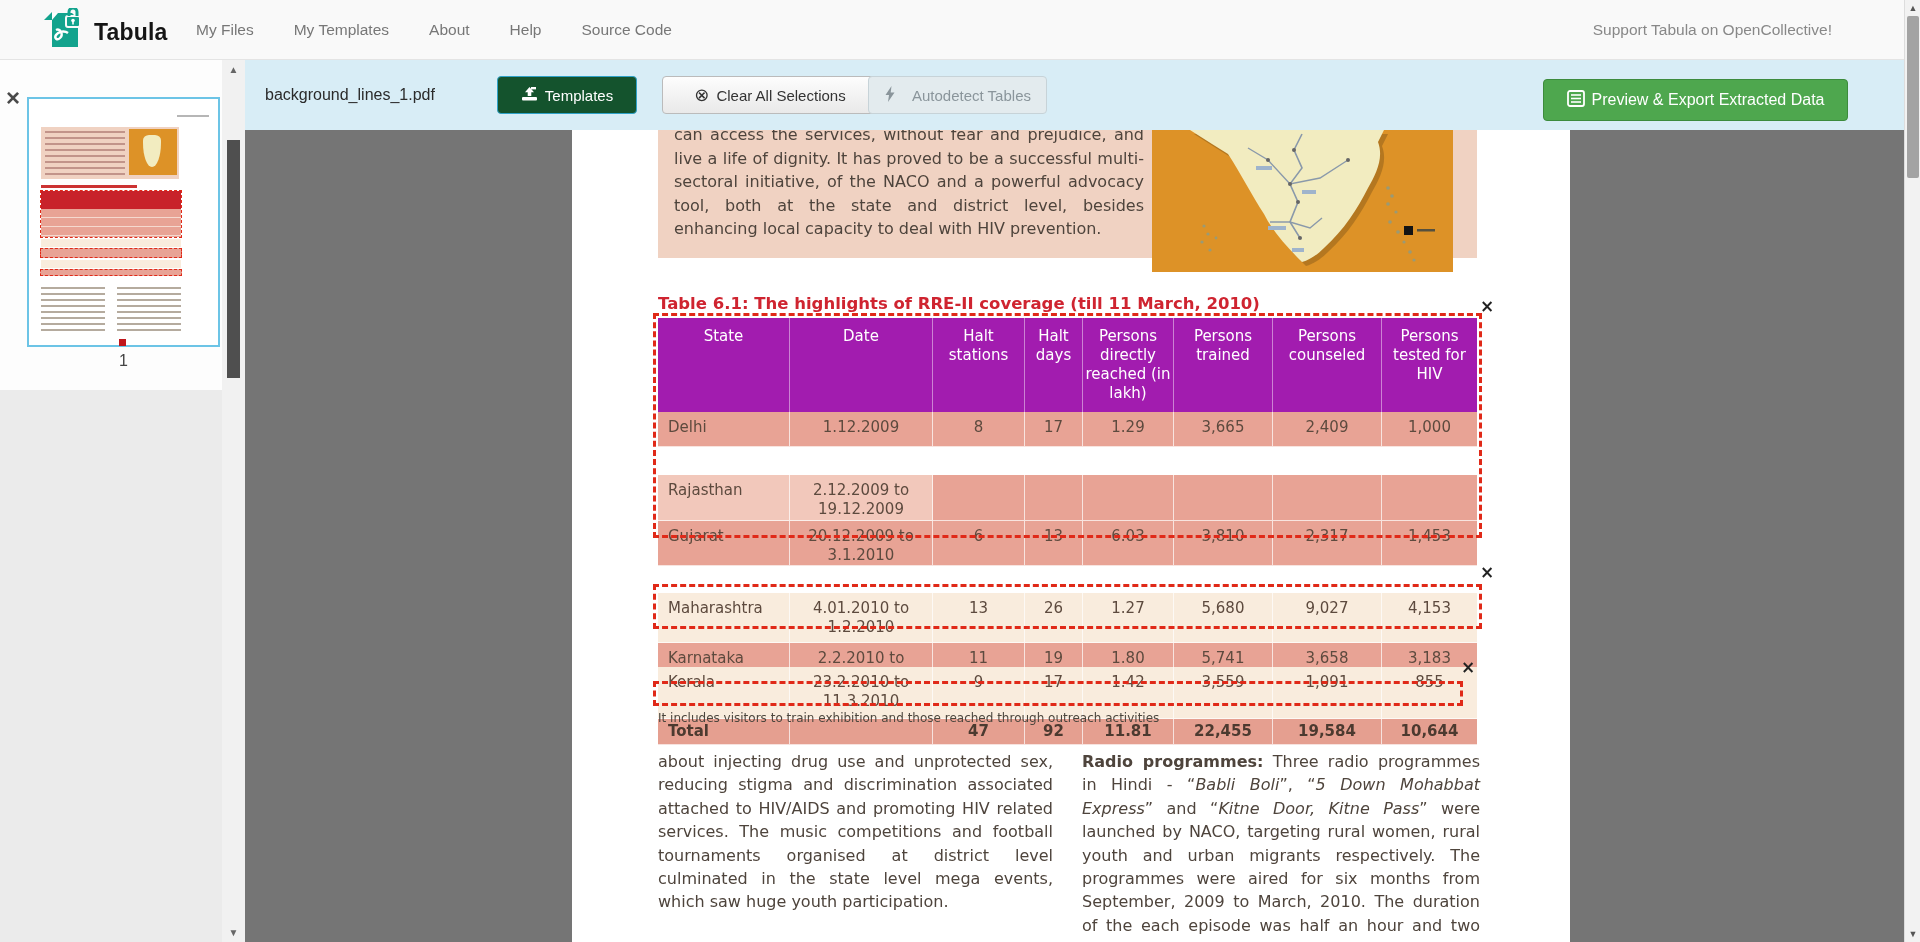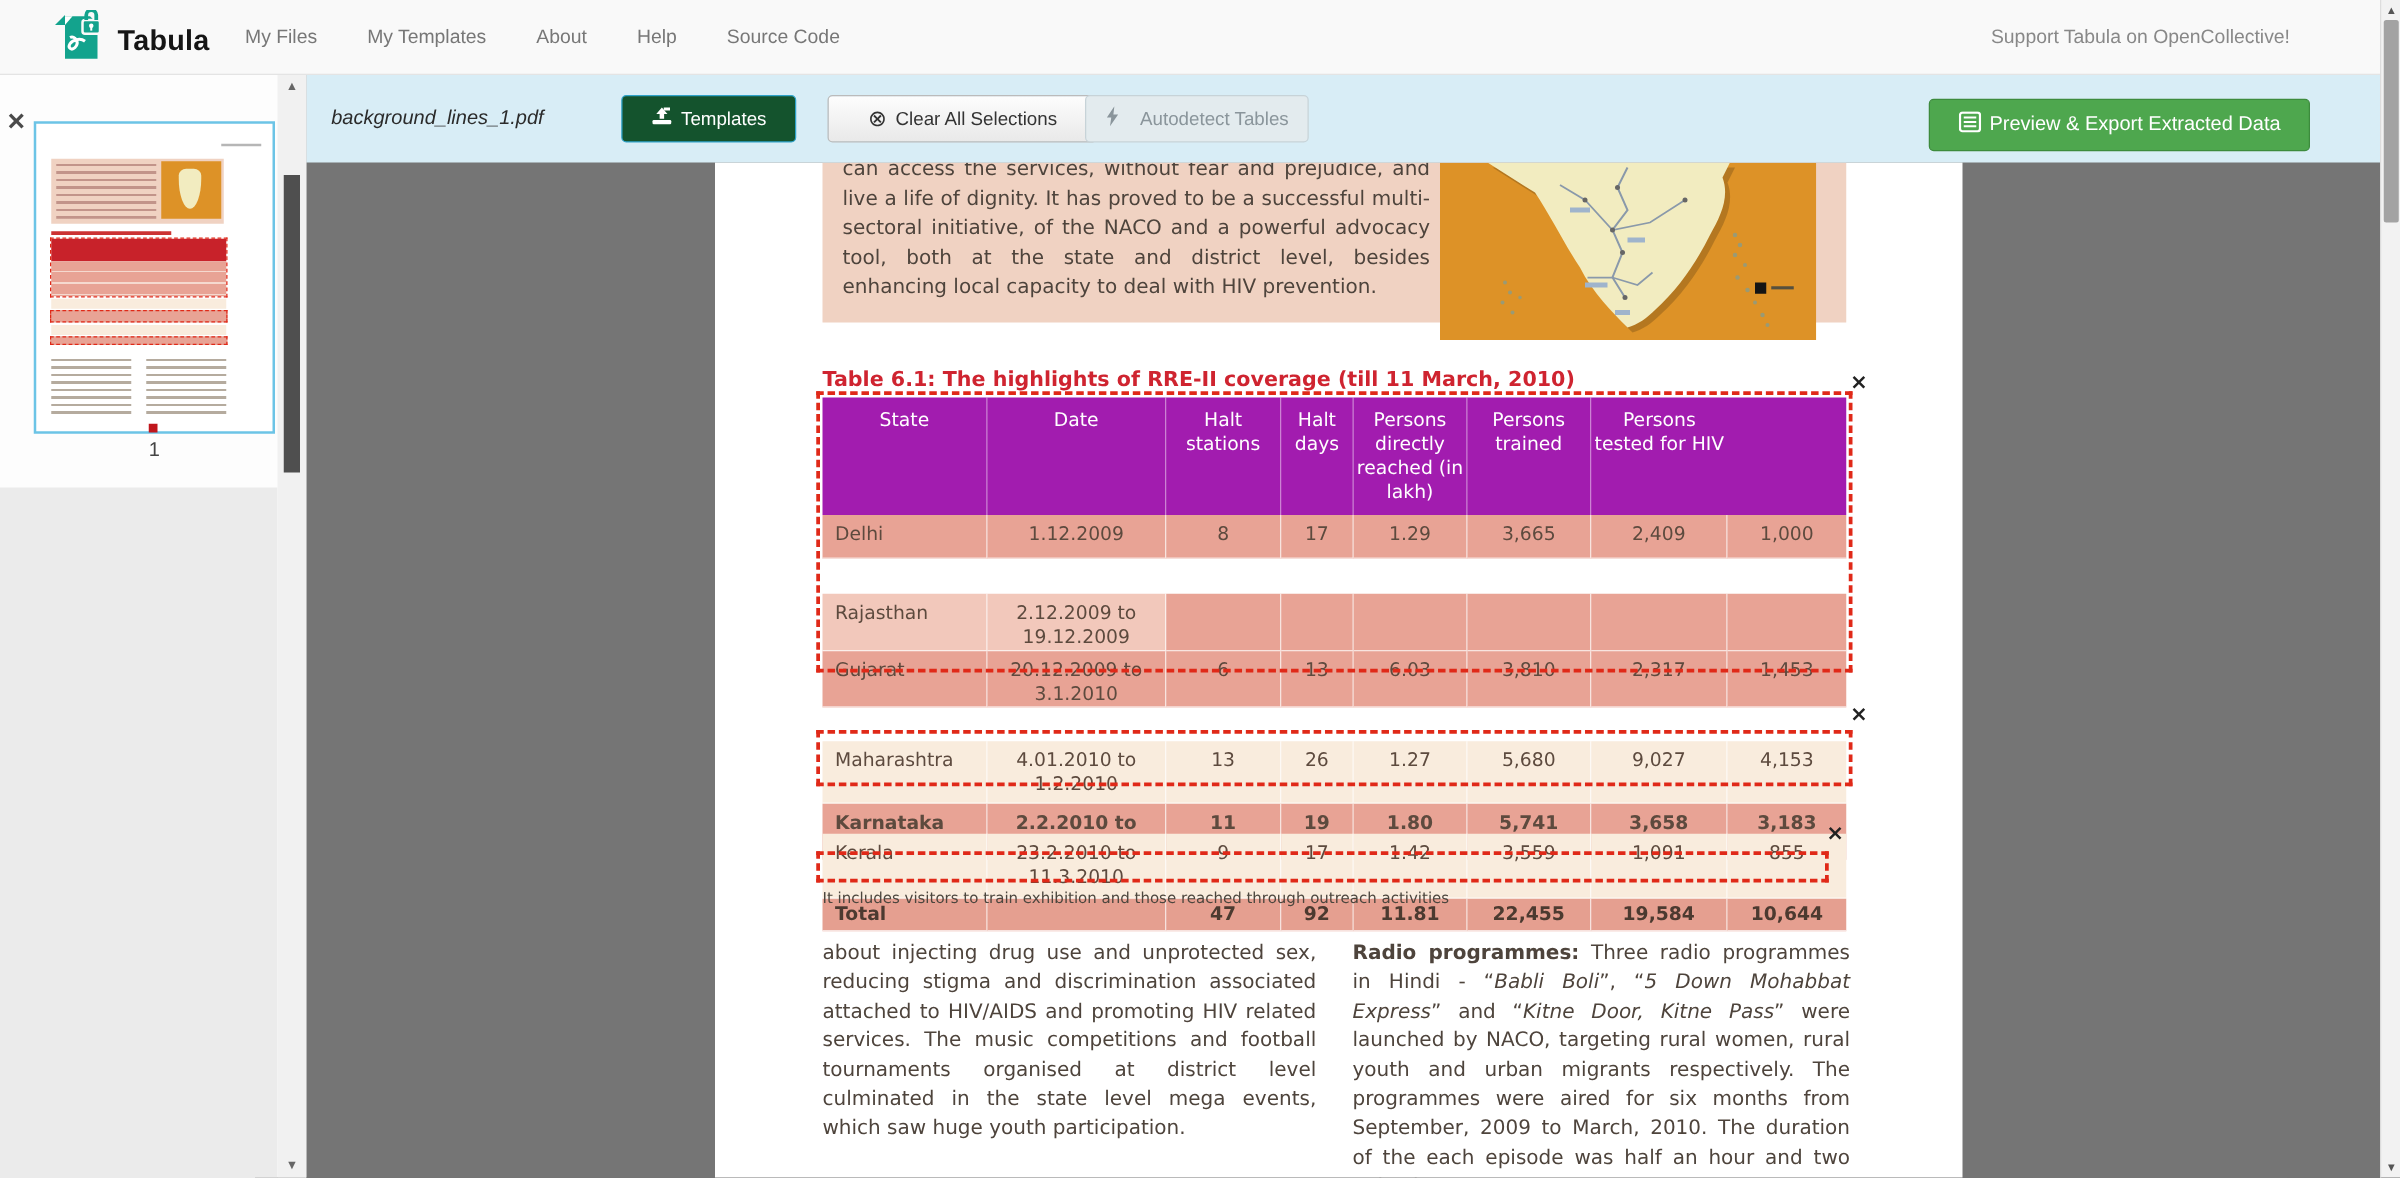--- a/index.html
+++ b/index.html
@@ -47,21 +47,21 @@
               font-size:16px; color:#444; }
   
   .side-scroll { position:absolute; left:222px; top:0; width:23px; height:882px; background:#f1f1f1; }
   .side-scroll .arr-up { position:absolute; left:0; top:4px; width:23px; text-align:center; font-size:10px; color:#666; cursor:pointer; }
   .side-scroll .arr-dn { position:absolute; left:0; bottom:4px; width:23px; text-align:center; font-size:10px; color:#666; cursor:pointer; }
   .side-thumb { position:absolute; left:5px; top:80px; width:13px; height:238px; background:#4f4f4f; cursor:pointer; }
 
   
   .toolbar { position:absolute; left:245px; top:60px; width:1659px; height:70px; background:#d8edf6; z-index:30; }
   .filename { position:absolute; left:20px; top:0; height:70px; display:flex; align-items:center;
-              font-size:16px; color:#2b2b2b;font-style:italic; }
+              font-size:16px; color:#2b2b2b; }
   .btn { position:absolute; top:16px; height:38px; border-radius:4px; display:flex; align-items:center;
          justify-content:center; gap:7px; font-size:15px; cursor:pointer; }
   .btn-templates { left:252px; width:140px; background:#14532d; border:1px solid #2fa3c9; color:#fff; }
   .btn-clear { left:417px; width:216px; background:linear-gradient(#fdfdfd,#e9e9e9); border:1px solid #bbb; color:#333; }
   .btn-auto { left:623px; width:179px; background:#e3ebee; border:1px solid #c7d3d8; color:#8a959b; cursor:default;gap:16px; }
   .btn-export { left:1298px; top:19px; width:305px; height:42px; background:#4ea74e; border:1px solid #3d8b3d;
                 color:#fff; font-size:16px; }
   .clear-glyph { font-size:18px; line-height:1; }
 
   
@@ -80,21 +80,21 @@
   .trow, .thead { display:grid; grid-template-columns:132px 143px 92px 58px 91px 99px 109px 95px; }
   .thead { height:94px; background:#a21caf; }
   .thead .hcell { color:#fff; font-size:15px; line-height:19px; text-align:center; padding-top:9px;
                   border-right:1px solid rgba(255,255,255,.45); }
   .hcell:last-child { border-right:none; }
   .cell { font-size:15px; line-height:19px; color:#5d4a3e; text-align:center; padding-top:6px;
           border-right:1px solid rgba(255,255,255,.7); border-bottom:1px solid rgba(255,255,255,.7); }
   .cell:first-child { text-align:left; padding-left:10px; }
   .cell:last-child { border-right:none; }
   .r0 { height:35px; } .r1 { height:46px;margin-top:28px; } .r2 { height:44px; } .r3 { height:50px;margin-top:28px; }
-  .r4 { height:24px;font-weight:bold; } .r5 { height:52px; } .r6 { height:26px; }
+  .r4 { height:24px; } .r5 { height:52px; } .r6 { height:26px; }
   .row-sel .cell { background:#e8a395; }
   .row-plain .cell { background:#f9ecdd; }
   .row-raj .cell { background:#e8a395; }
   .row-raj .cell:nth-child(-n+2) { background:#f2c8bb; }
   .row-total .cell { background:#e59f90; font-weight:600; color:#4c3a30; padding-top:3px; }
 
   .sel-box { position:absolute; border:3px dashed #e02918; pointer-events:auto; cursor:move; }
   .sel1 { left:81px; top:183px; width:829px; height:225px; }
   .sel2 { left:81px; top:454px; width:829px; height:45px; }
   .sel3 { left:81px; top:551px; width:810px; height:25px; }
@@ -269,20 +269,21 @@
     <div class="table-title">Table 6.1: The highlights of RRE-II coverage (till 11 March, 2010)</div>
 
     <div class="dtable">
       <div class="thead">
         <div class="hcell">State</div>
         <div class="hcell">Date</div>
         <div class="hcell">Halt stations</div>
         <div class="hcell">Halt days</div>
         <div class="hcell">Persons directly reached (in lakh)</div>
         <div class="hcell">Persons trained</div>
+        <div class="hcell">Persons counseled</div>
         <div class="hcell">Persons tested for HIV</div>
       </div>
 
       <div class="trow r0 row-sel">
         <div class="cell">Delhi</div>
         <div class="cell">1.12.2009</div>
         <div class="cell">8</div>
         <div class="cell">17</div>
         <div class="cell">1.29</div>
         <div class="cell">3,665</div>

